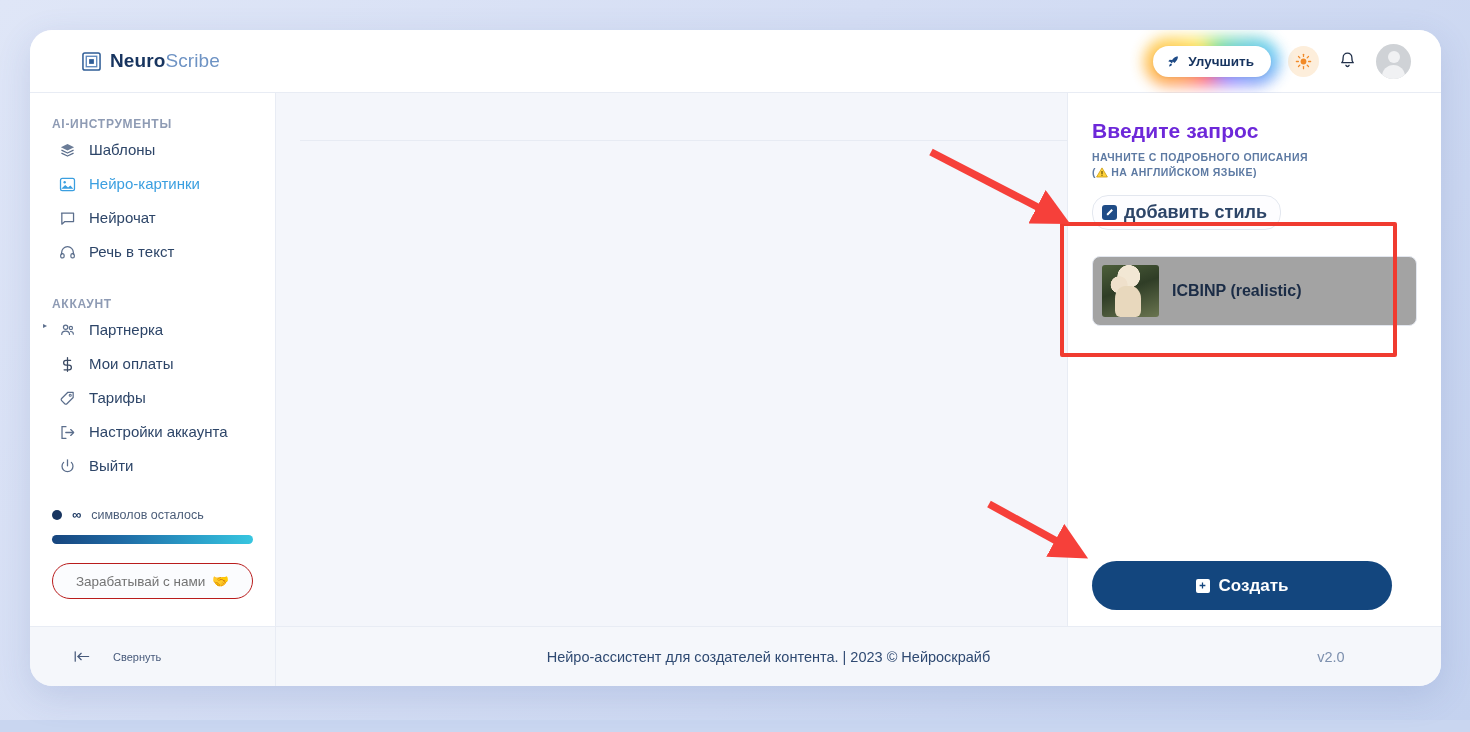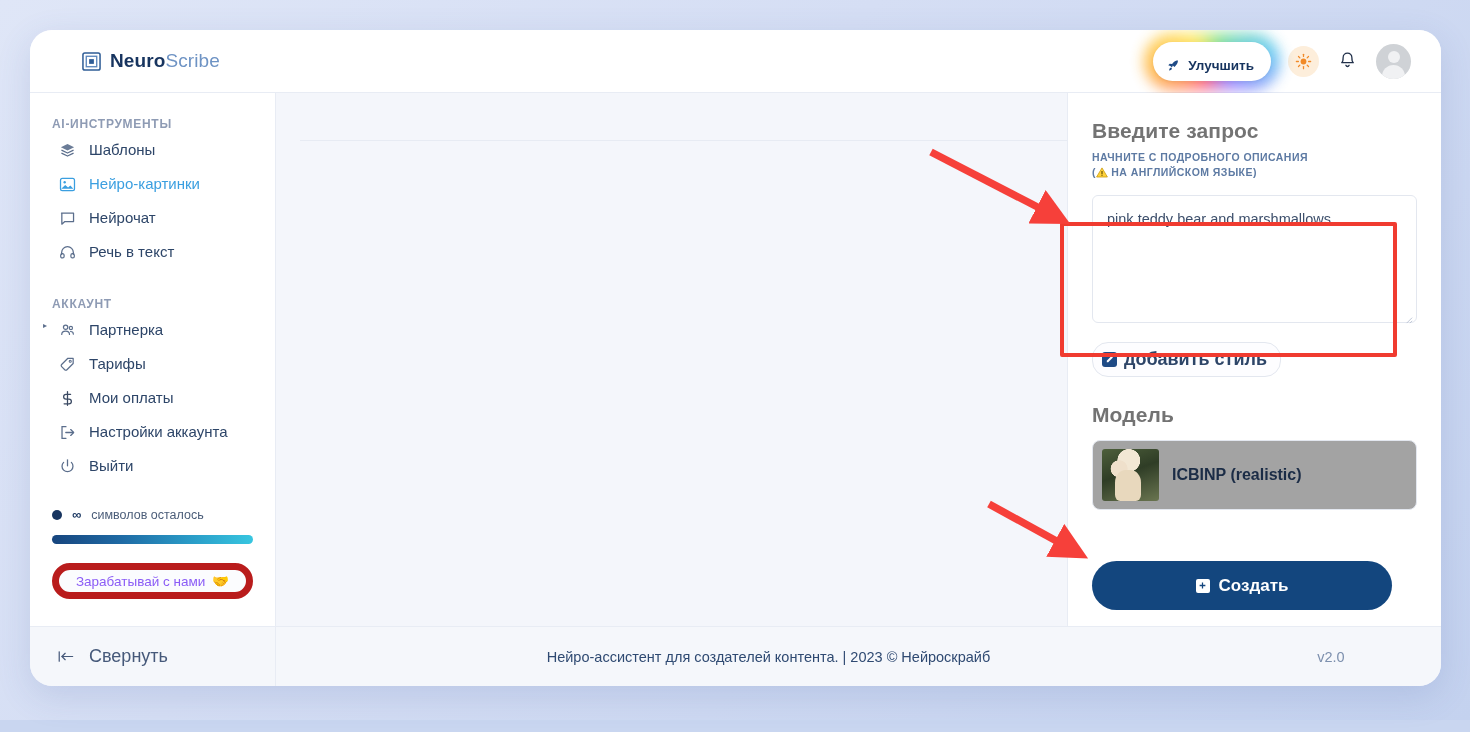--- a/index.html
+++ b/index.html
@@ -53,21 +53,21 @@
     border-radius: 30px;
     background: conic-gradient(from 200deg, #ff5b7f, #ffb23f, #ffe95e, #7ee08a, #5ec8f0, #9a7bff, #ff5b7f);
     filter: blur(7px);
     opacity: .92;
   }
   #upgrade-btn {
     position: relative;
     background:#ffffff;
     border: none;
     border-radius: 22px;
-    padding: 16px 17px 8px 13px;
+    padding: 8px 17px 8px 13px;
     display:flex; align-items:center; gap:7px;
     font-size: 13.5px; color:#17345f; font-weight:600;
     cursor:pointer;
     box-shadow: 0 1px 3px rgba(0,0,0,.06);
   }
   #theme-btn {
     width: 31px; height:31px; border-radius:50%;
     background:#fdeedb; border:none; cursor:pointer;
     display:flex; align-items:center; justify-content:center;
   }
@@ -118,24 +118,24 @@
   #quota-row { display:flex; align-items:center; gap:10px; font-size:12.5px; color:#4a5c78; }
   #quota-dot { width:10px;height:10px;border-radius:50%;background:#17345f;flex:0 0 10px; }
   #quota-inf { color:#17345f; font-weight:bold; font-size:13px; }
   #quota-bar {
     margin-top: 13px; height: 9px; border-radius: 5px;
     background: linear-gradient(90deg,#17457e 0%, #1f6ba5 35%, #2a9dc8 70%, #37c6e0 100%);
   }
   #promo-btn {
     margin: 19px 22px 0 22px;
     height: 36px;
-    border: 7px solid #b91c1c; border-radius: 18px;
+    border: 1px solid #b91c1c; border-radius: 18px;
     background:#fbfcfe;
     display:flex; align-items:center; justify-content:center; gap:7px;
-    font-size:13.5px; color:#8b5cf6; cursor:pointer;
+    font-size:13.5px; color:#737373; cursor:pointer;
   }
 
   
   #canvas {
     flex: 1 1 auto;
     background:#f4f6fb;
     position: relative;
   }
   #canvas-divider {
     position:absolute; left:24px; right:0; top:47px; height:1px; background:#e7ebf3;
@@ -143,21 +143,21 @@
 
   
   #right-panel {
     width: 374px; flex: 0 0 374px;
     background:#ffffff;
     border-left:1px solid #e8ecf4;
     padding: 26px 24px 0 24px;
     position: relative;
     overflow: hidden;
   }
-  .panel-h { font-size: 21px; font-weight:bold; color:#737373; letter-spacing:.1px; }
+  .panel-h { font-size: 21px; font-weight:bold; color:#6d28d9; letter-spacing:.1px; }
   .panel-sub {
     margin-top:7px; font-size:10.5px; font-weight:bold; letter-spacing:.45px;
     color:#5d7aa3; line-height:1.45;
   }
   .warn-tri { display:inline-block; vertical-align:-2px; }
 
   #prompt-box {
     margin-top: 15px;
     height: 128px;
     border: 1px solid #e3e7ef; border-radius: 6px;
@@ -222,23 +222,23 @@
     display:flex;align-items:center;justify-content:center;flex:0 0 14px; }
 
   
   #footer {
     height: 60px; flex: 0 0 60px;
     background:#f5f7fb;
     border-top:1px solid #e8ecf4;
     display:flex; align-items:center;
   }
   #collapse-btn {
-    width: 246px; flex:0 0 246px; padding-left: 28px;
-    display:flex; align-items:center; gap:14px;
-    font-size: 18px; color:#46597a; cursor:pointer;
+    width: 246px; flex:0 0 246px; padding-left: 44px;
+    display:flex; align-items:center; gap:22px;
+    font-size: 11px; color:#46597a; cursor:pointer;
     border-right:1px solid #e8ecf4; height:100%;
   }
   #footer-center {
     flex:1 1 auto; text-align:center; font-size:14.5px; color:#2f4a72; padding-left: 40px;
   }
   #footer-version { width: 220px; flex:0 0 220px; text-align:center; font-size:14.5px; color:#7d90ae; }
 
   
   #annot { position:absolute; left:0; top:0; width:1470px; height:732px; pointer-events:none; }
   #prompt-highlight {
@@ -367,35 +367,35 @@
               <path d="M2.9 13.2c0-2.2 1.8-3.6 4.1-3.6s4.1 1.4 4.1 3.6" fill="none" stroke="#5b6e8c" stroke-width="1.3" stroke-linecap="round"></path>
               <path d="M12.2 10.1c1.8 0 3 1.1 3 2.8" fill="none" stroke="#5b6e8c" stroke-width="1.2" stroke-linecap="round"></path>
             </svg>
           </span>
           <span>Партнерка</span>
         </div>
 
         <div class="nav-item">
           <span class="nav-ico">
             <svg width="17" height="17" viewBox="0 0 18 18">
+              <line x1="9" y1="1.8" x2="9" y2="16.2" stroke="#3b4a63" stroke-width="1.35" stroke-linecap="round"></line>
+              <path d="M12.3 4.6H7.4a2.5 2.5 0 0 0 0 5h3.2a2.5 2.5 0 0 1 0 5H5.4" fill="none" stroke="#3b4a63" stroke-width="1.35" stroke-linecap="round"></path>
+            </svg>
+          </span>
+          <span>Мои оплаты</span>
+        </div>
+
+        <div class="nav-item">
+          <span class="nav-ico">
+            <svg width="17" height="17" viewBox="0 0 18 18">
               <path d="M9.4 2.4H15v5.6l-6.6 6.6a1.6 1.6 0 0 1-2.3 0L2.8 11.3a1.6 1.6 0 0 1 0-2.3z" fill="none" stroke="#5b6e8c" stroke-width="1.3" stroke-linejoin="round"></path>
               <circle cx="11.9" cy="5.6" r="1.1" fill="none" stroke="#5b6e8c" stroke-width="1.1"></circle>
             </svg>
           </span>
           <span>Тарифы</span>
-        </div>
-
-        <div class="nav-item">
-          <span class="nav-ico">
-            <svg width="17" height="17" viewBox="0 0 18 18">
-              <line x1="9" y1="1.8" x2="9" y2="16.2" stroke="#3b4a63" stroke-width="1.35" stroke-linecap="round"></line>
-              <path d="M12.3 4.6H7.4a2.5 2.5 0 0 0 0 5h3.2a2.5 2.5 0 0 1 0 5H5.4" fill="none" stroke="#3b4a63" stroke-width="1.35" stroke-linecap="round"></path>
-            </svg>
-          </span>
-          <span>Мои оплаты</span>
         </div>
 
         <div class="nav-item">
           <span class="nav-ico">
             <svg width="17" height="17" viewBox="0 0 18 18">
               <path d="M7.4 2.8H3.2v12.4h4.2" fill="none" stroke="#5b6e8c" stroke-width="1.35" stroke-linecap="round"></path>
               <line x1="7.2" y1="9" x2="15.2" y2="9" stroke="#5b6e8c" stroke-width="1.35" stroke-linecap="round"></line>
               <path d="M12.4 5.9 15.5 9l-3.1 3.1" fill="none" stroke="#5b6e8c" stroke-width="1.35" stroke-linecap="round" stroke-linejoin="round"></path>
             </svg>
           </span>
@@ -436,38 +436,31 @@
         <div class="panel-h">Введите запрос</div>
         <div class="panel-sub">
           <span>НАЧНИТЕ С ПОДРОБНОГО ОПИСАНИЯ</span><br>
           <span>(</span><svg class="warn-tri" width="12" height="11" viewBox="0 0 12 11">
               <path d="M6 .9 11.4 10H.6z" fill="#ffd23a" stroke="#c99a10" stroke-width=".8" stroke-linejoin="round"></path>
               <rect x="5.45" y="4" width="1.1" height="3.1" fill="#5a4400"></rect>
               <rect x="5.45" y="7.7" width="1.1" height="1.1" fill="#5a4400"></rect>
             </svg> <span>НА АНГЛИЙСКОМ ЯЗЫКЕ)</span>
         </div>
 
-        <div id="prompt-wrap">
-          <textarea id="prompt-box" placeholder="pink teddy bear and marshmallows" style="">pink teddy bear and marshmallows</textarea>
-          <svg id="prompt-grip" viewBox="0 0 10 10">
-            <path d="M9 3 3 9M9 6.5 6.5 9" stroke="#b9c2d2" stroke-width="1" fill="none"></path>
-          </svg>
-        </div>
 
         <div id="style-btn">
           <span class="mini-sq">
             <svg width="9" height="9" viewBox="0 0 10 10">
                 <path d="M7.2 1.2 8.8 2.8 3.6 8H2V6.4z" fill="#ffffff"></path>
               </svg>
           </span>
           <span>добавить стиль</span>
         </div>
 
         <div id="model-head">
-          <div class="panel-h">Модель</div>
         </div>
 
         <div id="model-card">
           <div id="model-thumb"></div>
           <div id="model-name">ICBINP (realistic)</div>
         </div>
 
         <button id="create-btn">
           <span class="mini-sq-w">
             <svg width="9" height="9" viewBox="0 0 10 10">

